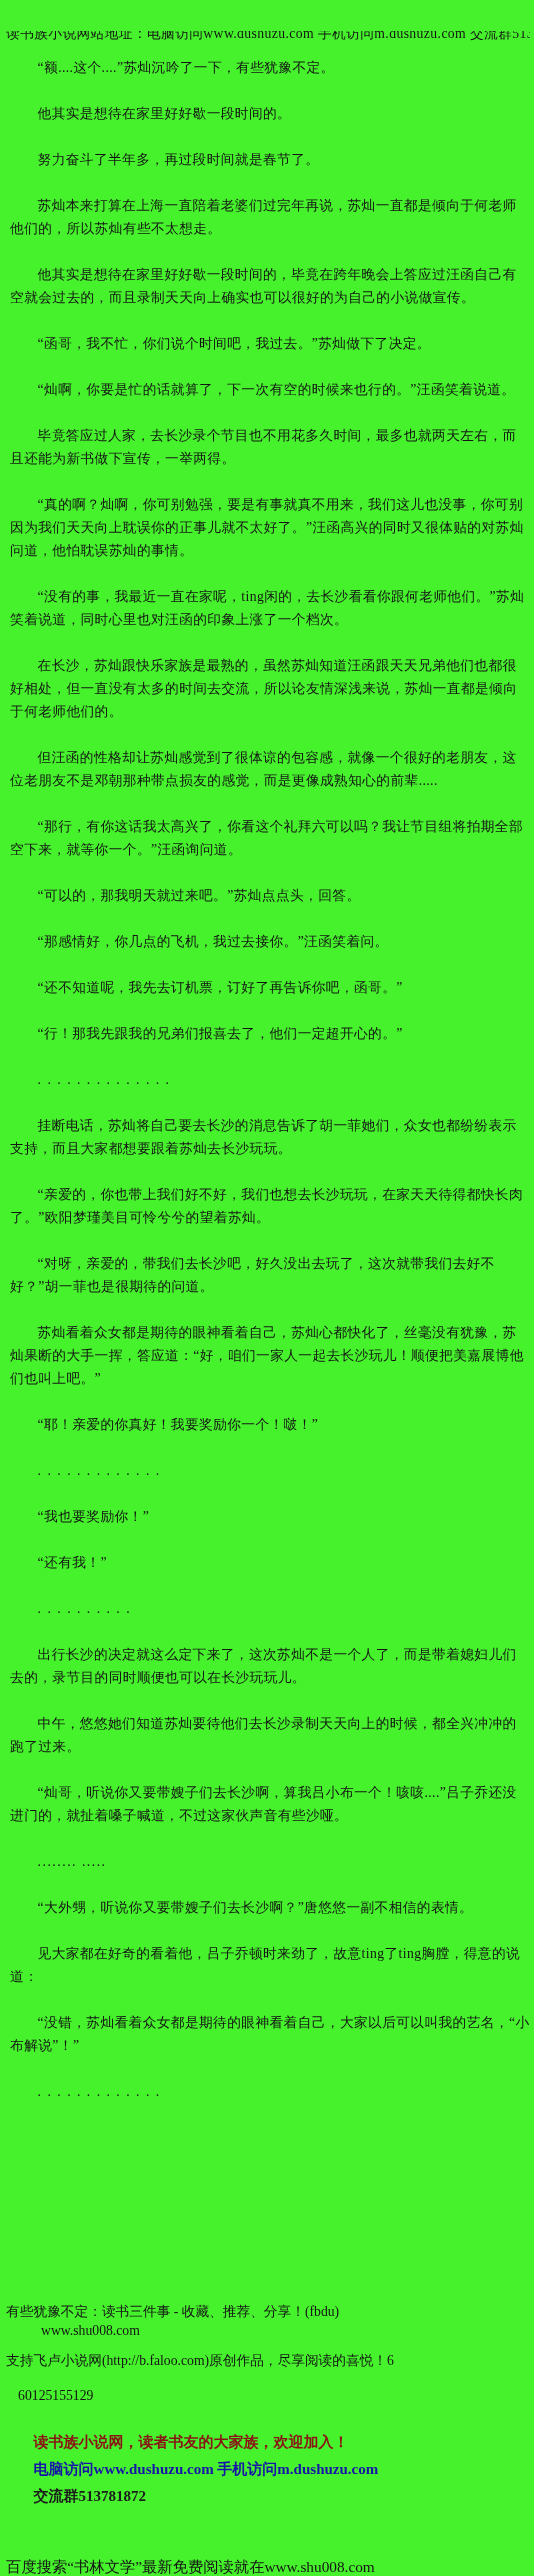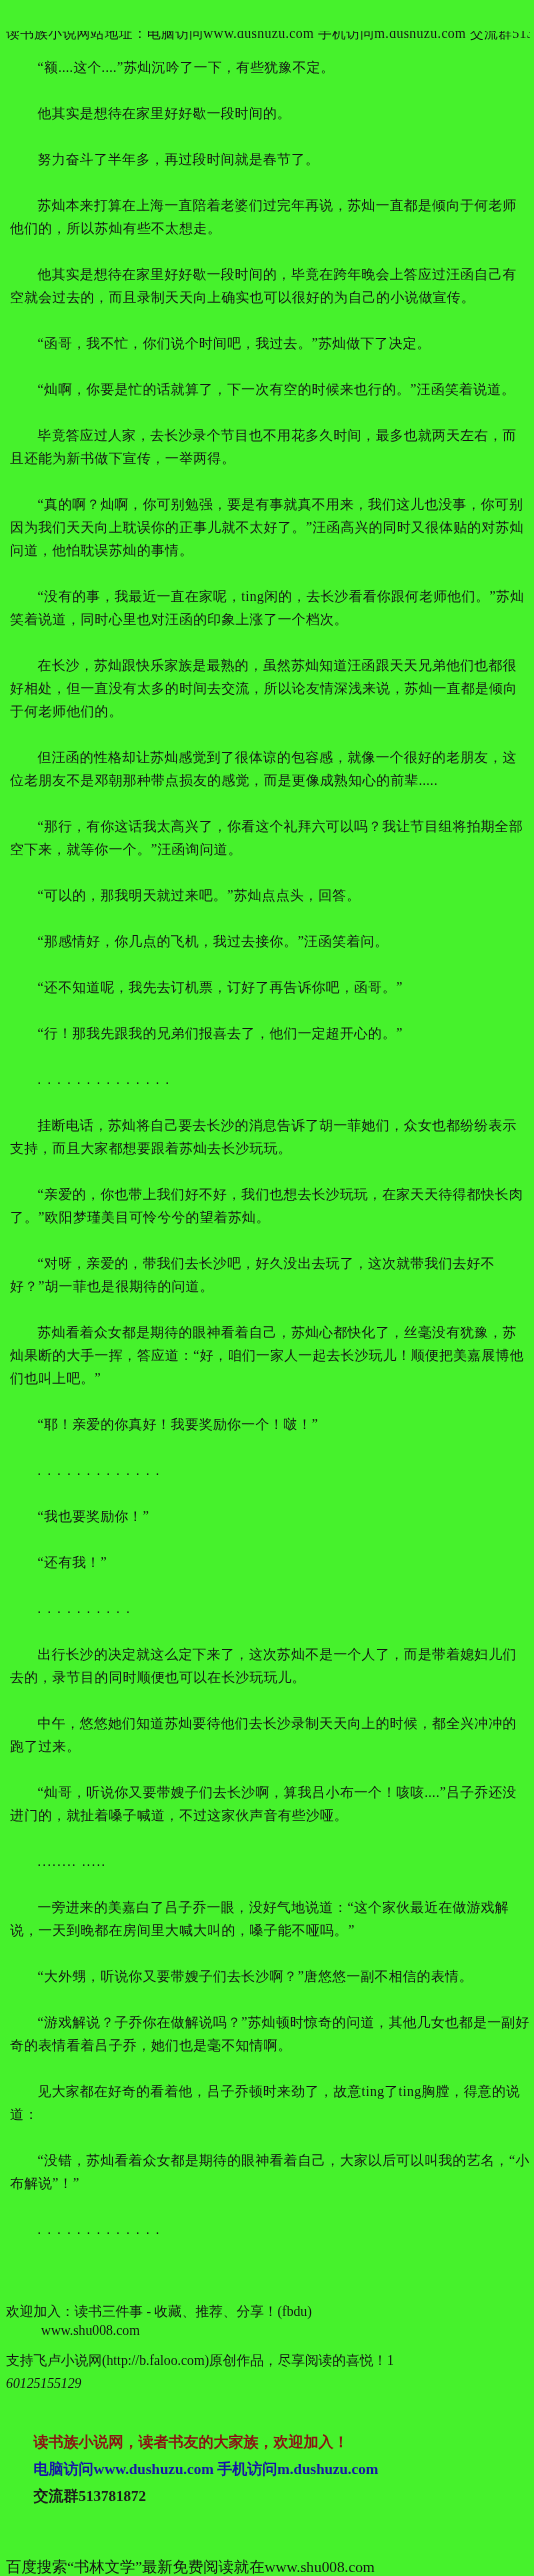--- a/index.html
+++ b/index.html
@@ -16,21 +16,21 @@
   .content{top:56px;}
   p.para{font-size:13.7px;line-height:23px;margin:0 0 23px 4px;text-indent:27.5px;
          letter-spacing:0.4px;word-break:break-all;}
   p.para.dots{letter-spacing:1.5px;}
   p.para.gap{margin-top:23px;}
   
   .faloo{top:2302px;font-size:13.7px;}
   .faloo .rline{line-height:19px;margin:0;}
   .faloo .uline{line-height:19px;margin:0;padding-left:35px;}
   .faloo .sline{line-height:23px;margin:9.2px 0 0 0;word-break:break-all;}
-  .faloo .nline{line-height:23px;margin:0;font-style:italic;}
+  .faloo .nline{line-height:23px;margin:12px;}
   
   .dushu{top:2429px;}
   .dushu p{font-size:15px;font-weight:bold;line-height:27px;margin:0;text-indent:27.5px;white-space:nowrap;}
   
   .baidu{top:2555px;font-size:15.3px;line-height:23px;white-space:nowrap;}
 </style>
 </head>
 <body style="background: rgb(70, 242, 44); color: rgb(20, 20, 20);">
 
 <div class="layer clip-line">
@@ -62,32 +62,30 @@
     <p class="para">苏灿看着众女都是期待的眼神看着自己，苏灿心都快化了，丝毫没有犹豫，苏灿果断的大手一挥，答应道：“好，咱们一家人一起去长沙玩儿！顺便把美嘉展博他们也叫上吧。”</p>
     <p class="para">“耶！亲爱的你真好！我要奖励你一个！啵！”</p>
     <p class="para dots">. . . . . . . . . . . . .</p>
     <p class="para">“我也要奖励你！”</p>
     <p class="para">“还有我！”</p>
     <p class="para dots">. . . . . . . . . .</p>
     <p class="para">出行长沙的决定就这么定下来了，这次苏灿不是一个人了，而是带着媳妇儿们去的，录节目的同时顺便也可以在长沙玩玩儿。</p>
     <p class="para">中午，悠悠她们知道苏灿要待他们去长沙录制天天向上的时候，都全兴冲冲的跑了过来。</p>
     <p class="para gap">“灿哥，听说你又要带嫂子们去长沙啊，算我吕小布一个！咳咳....”吕子乔还没进门的，就扯着嗓子喊道，不过这家伙声音有些沙哑。</p>
     <p class="para dots">........ .....</p>
-    <p class="para">一旁进来的美嘉白了吕子乔一眼，没好气地说道：“这个家伙最近在做游戏解说，一天到晚都在房间里大喊大叫的，嗓子能不哑吗。”</p>
     <p class="para">“大外甥，听说你又要带嫂子们去长沙啊？”唐悠悠一副不相信的表情。</p>
-    <p class="para">“游戏解说？子乔你在做解说吗？”苏灿顿时惊奇的问道，其他几女也都是一副好奇的表情看着吕子乔，她们也是毫不知情啊。</p>
     <p class="para">见大家都在好奇的看着他，吕子乔顿时来劲了，故意ting了ting胸膛，得意的说道：</p>
     <p class="para">“没错，苏灿看着众女都是期待的眼神看着自己，大家以后可以叫我的艺名，“小布解说”！”</p>
     <p class="para dots">. . . . . . . . . . . . .</p>
   </div>
 
 <div class="layer faloo">
-  <p class="rline">欢迎加入：读书三件事 - 收藏、推荐、分享！(fbdu)</p>
+  <p class="rline">有些犹豫不定：读书三件事 - 收藏、推荐、分享！(fbdu)</p>
   <p class="uline">www.shu008.com</p>
-  <p class="sline">支持飞卢小说网(http://b.faloo.com)原创作品，尽享阅读的喜悦！1</p>
+  <p class="sline">支持飞卢小说网(http://b.faloo.com)原创作品，尽享阅读的喜悦！6</p>
   <p class="nline">60125155129</p>
 </div>
 
 <div class="layer dushu">
     <p style="color: rgb(138, 20, 20);">读书族小说网，读者书友的大家族，欢迎加入！</p>
     <p style="color: rgb(22, 22, 168);">电脑访问www.dushuzu.com 手机访问m.dushuzu.com</p>
     <p style="color: rgb(28, 28, 28);">交流群513781872</p>
   </div>
 
 <div class="layer baidu">百度搜索“书林文学”最新免费阅读就在www.shu008.com</div>

